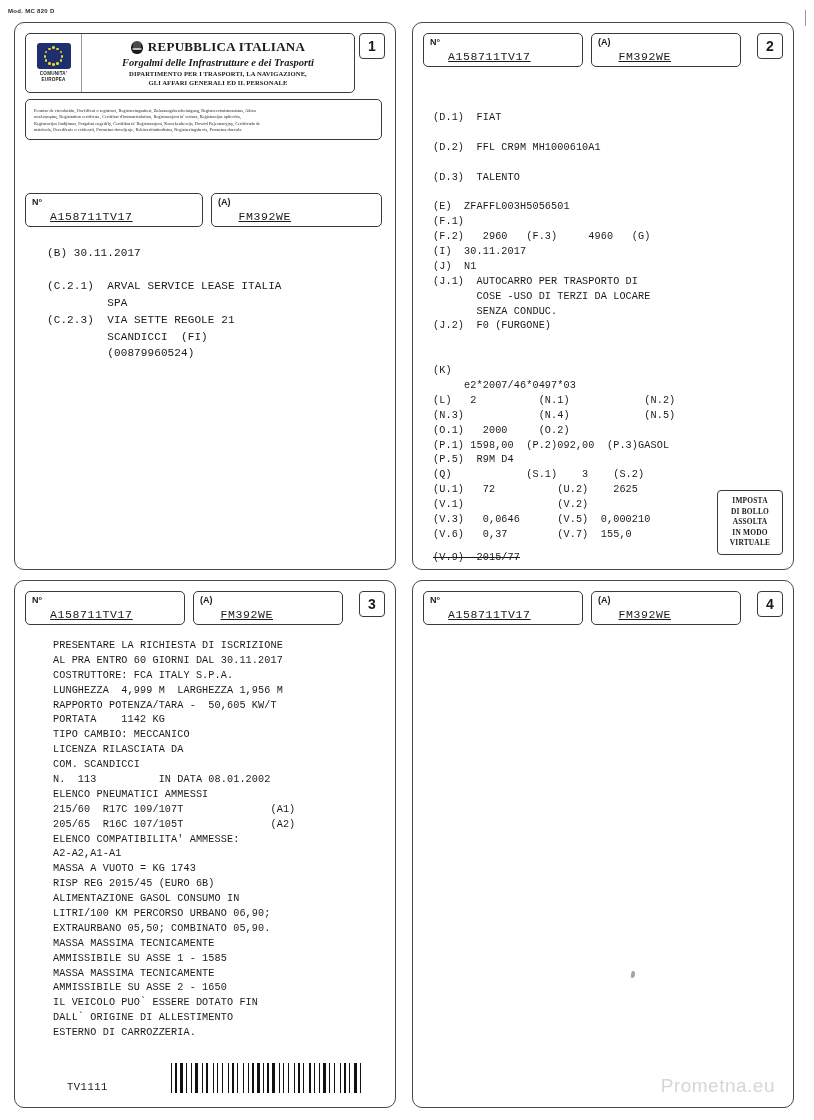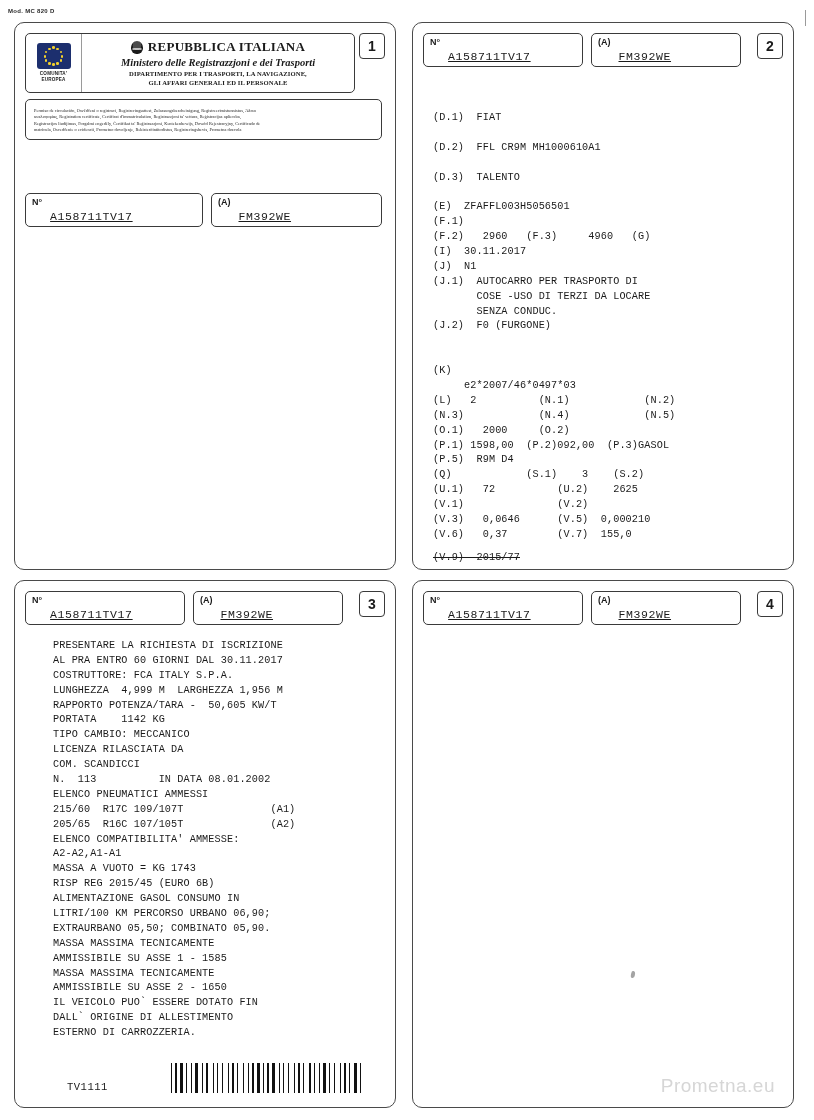--- a/index.html
+++ b/index.html
@@ -337,21 +337,21 @@
         <div class="eu-caption">
           <span>COMUNITA'</span><br>
           <span>EUROPEA</span>
         </div>
       </div>
       <div class="hdr-txt">
         <div class="rep-line">
           <span class="emblem"></span>
           <span>REPUBBLICA ITALIANA</span>
         </div>
-        <div class="min-line">Ministero delle Registrazzjoni e dei Trasporti</div>
+        <div class="min-line">Forgalmi delle Infrastrutture e dei Trasporti</div>
         <div class="dip-line">
           <span>DIPARTIMENTO PER I TRASPORTI, LA NAVIGAZIONE,</span><br>
           <span>GLI AFFARI GENERALI ED IL PERSONALE</span>
         </div>
       </div>
     </div>
 
     <div class="cdc-box">
       <div class="cdc-micro">
         <span>Permiso de circulación, Osvědčení o registraci, Registreringsattest, Zulassungsbescheinigung, Registreerimistunnistus, Άδεια</span><br>
@@ -365,20 +365,27 @@
       <div class="numcell" style="left:0; width:178px;">
         <span class="lbl">N°</span>
         <span class="val">A158711TV17</span>
       </div>
       <div class="numcell" style="left:186px; width:171px;">
         <span class="lbl">(A)</span>
         <span class="val">FM392WE</span>
       </div>
     </div>
 
+    <div class="body-block mono" style="left:32px; top:222px;">(B) 30.11.2017
+
+(C.2.1)  ARVAL SERVICE LEASE ITALIA
+         SPA
+(C.2.3)  VIA SETTE REGOLE 21
+         SCANDICCI  (FI)
+         (00879960524)</div>
   </div>
 
   <div class="quad" id="quad2">
     <div class="quadnum">2</div>
 
     <div class="strip">
       <div class="numcell" style="left:0; width:160px;">
         <span class="lbl">N°</span>
         <span class="val">A158711TV17</span>
       </div>
@@ -412,20 +419,27 @@
 (O.1)   2000     (O.2)
 (P.1) 1598,00  (P.2)092,00  (P.3)GASOL
 (P.5)  R9M D4
 (Q)            (S.1)    3    (S.2)
 (U.1)   72          (U.2)    2625
 (V.1)               (V.2)
 (V.3)   0,0646      (V.5)  0,000210
 (V.6)   0,37        (V.7)  155,0</div>
     <div class="body-block mono small strike" style="left:20px; top:528px;">(V.9)  2015/77</div>
 
+    <div class="bollo">
+      <span>IMPOSTA</span><br>
+      <span>DI BOLLO</span><br>
+      <span>ASSOLTA</span><br>
+      <span>IN MODO</span><br>
+      <span>VIRTUALE</span>
+    </div>
   </div>
 
   <div class="quad" id="quad3">
     <div class="quadnum">3</div>
 
     <div class="strip">
       <div class="numcell" style="left:0; width:160px;">
         <span class="lbl">N°</span>
         <span class="val">A158711TV17</span>
       </div>

